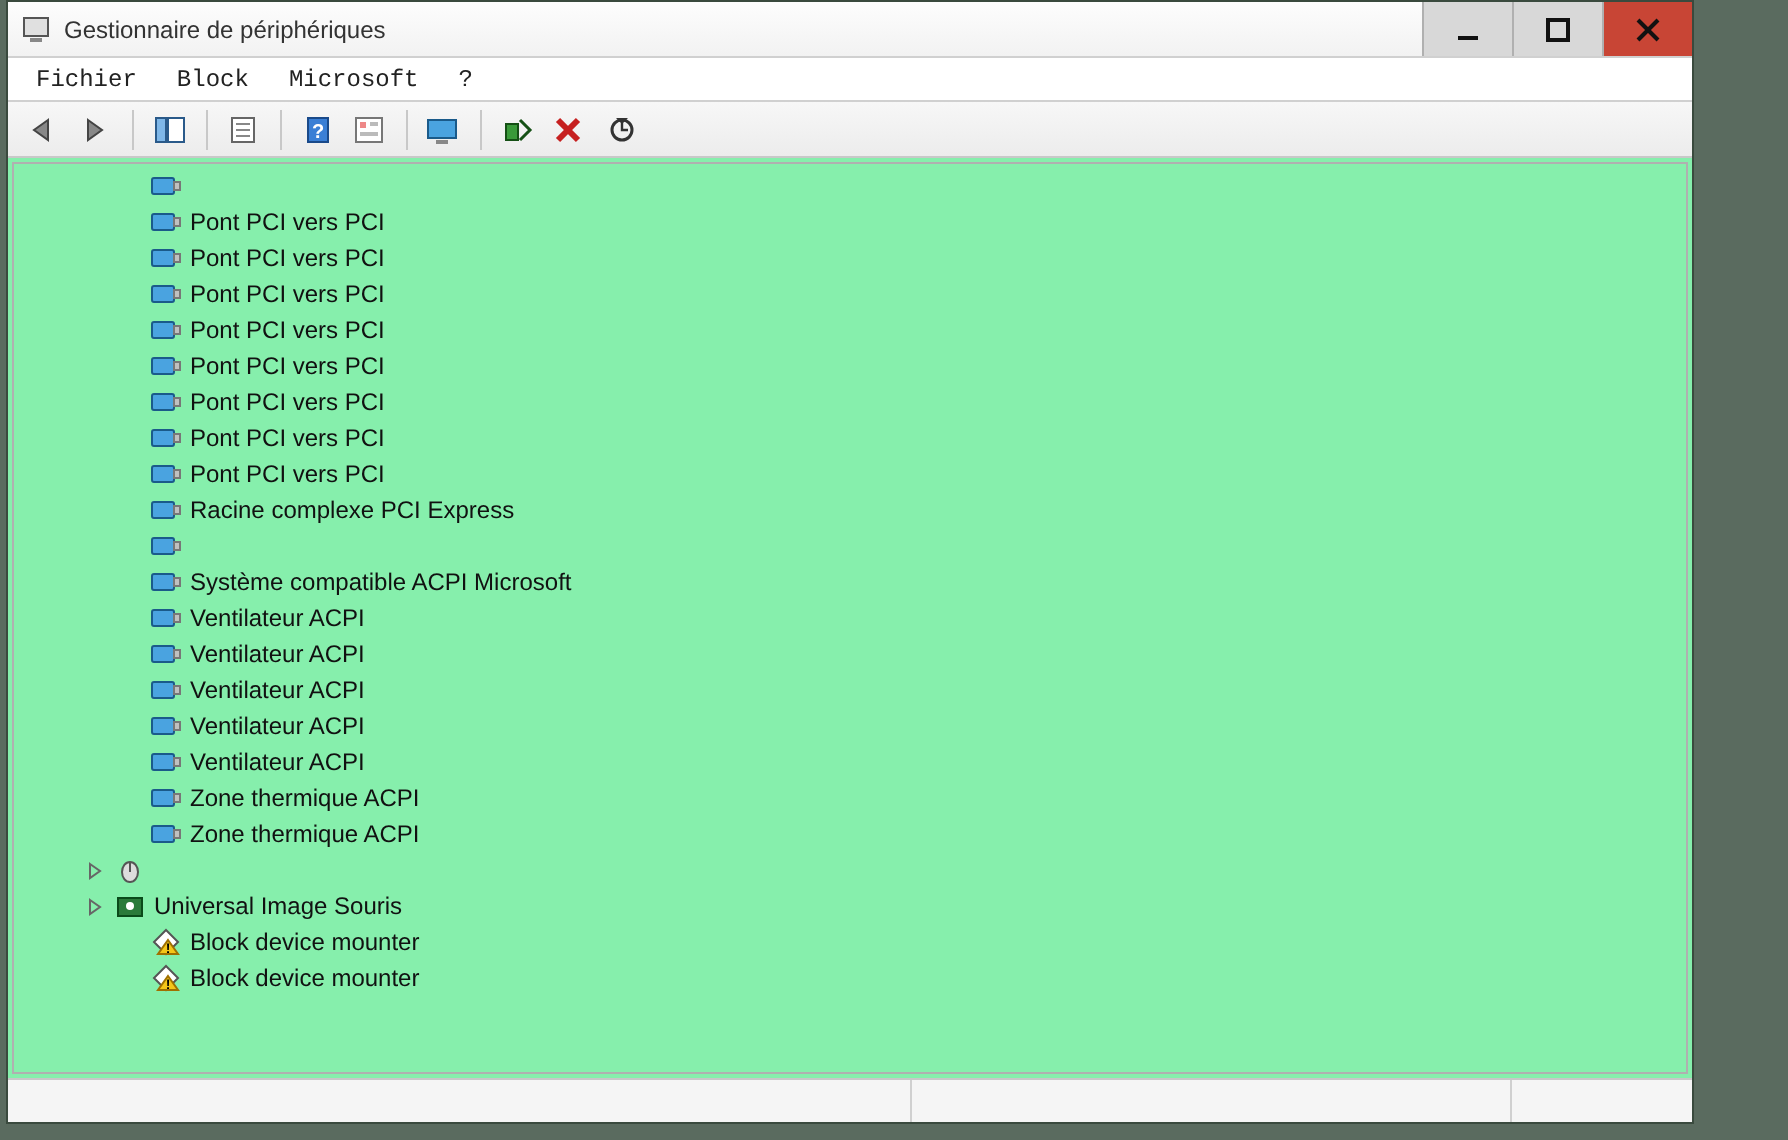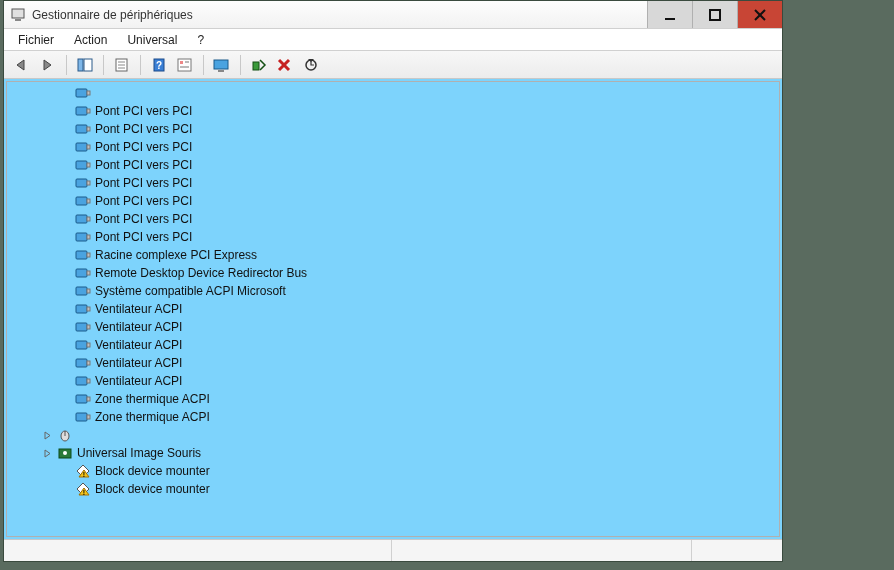--- a/index.html
+++ b/index.html
@@ -9,23 +9,23 @@
     font-size: 12px;
     background: #5a6b5f;
     width: 894px;
     height: 570px;
     overflow: hidden;
     position: relative;
   }
   .window {
     position: absolute;
     left: 3px; top: 0;
-    width: 780px;
+    width: 844px;
     height: 562px;
-    background: #7dd3fc;
+    background: #86efac;
     border: 1px solid #3a4a3e;
     display: flex;
     flex-direction: column;
   }
   .titlebar {
     height: 28px;
     background: linear-gradient(#fdfdfd,#f2f2f2);
     border-bottom: 1px solid #d0d0d0;
     display: flex;
     align-items: center;
@@ -52,20 +52,21 @@
   }
   .win-btn.close { background: #c84535; color:#111; }
   .menubar {
     height: 22px;
     background: #fff;
     border-bottom: 1px solid #d0d0d0;
     display: flex;
     align-items: center;
     padding: 0 6px;
     gap: 4px;
+    font-family: Liberation Mono, monospace;
   }
   .menubar .mitem {
     padding: 2px 8px;
     color: #222;
     border-radius: 2px;
   }
   .toolbar {
     height: 28px;
     background: linear-gradient(#f7f7f7,#ececec);
     border-bottom: 1px solid #c8c8c8;
@@ -157,22 +158,22 @@
         <svg width="12" height="12">
             <line x1="1" y1="1" x2="11" y2="11" stroke="#111" stroke-width="2"></line>
             <line x1="11" y1="1" x2="1" y2="11" stroke="#111" stroke-width="2"></line>
           </svg>
       </div>
     </div>
   </div>
 
   <div class="menubar">
     <span class="mitem">Fichier</span>
-    <span class="mitem">Action</span>
-    <span class="mitem">Universal</span>
+    <span class="mitem">Block</span>
+    <span class="mitem">Microsoft</span>
     <span class="mitem">?</span>
   </div>
 
   <div class="toolbar">
     <div class="tbtn">
       <svg width="16" height="14">
           <path d="M10 2 L3 7 L10 12 Z" fill="#888" stroke="#444"></path>
         </svg>
     </div>
     <div class="tbtn">
@@ -353,21 +354,20 @@
         </div>
         <div class="node">
           <span class="indent" style="width: 54px;"></span>
           <span class="expander"></span>
           <span class="nicon">
             <svg width="16" height="14">
               <rect x="1" y="3" width="11" height="8" rx="1" fill="#4aa3e0" stroke="#1a5a8a"></rect>
               <rect x="12" y="5" width="3" height="4" fill="#c0c0c0" stroke="#777"></rect>
             </svg>
           </span>
-          <span class="nlabel">Remote Desktop Device Redirector Bus</span>
         </div>
         <div class="node">
           <span class="indent" style="width: 54px;"></span>
           <span class="expander"></span>
           <span class="nicon">
             <svg width="16" height="14">
               <rect x="1" y="3" width="11" height="8" rx="1" fill="#4aa3e0" stroke="#1a5a8a"></rect>
               <rect x="12" y="5" width="3" height="4" fill="#c0c0c0" stroke="#777"></rect>
             </svg>
           </span>

